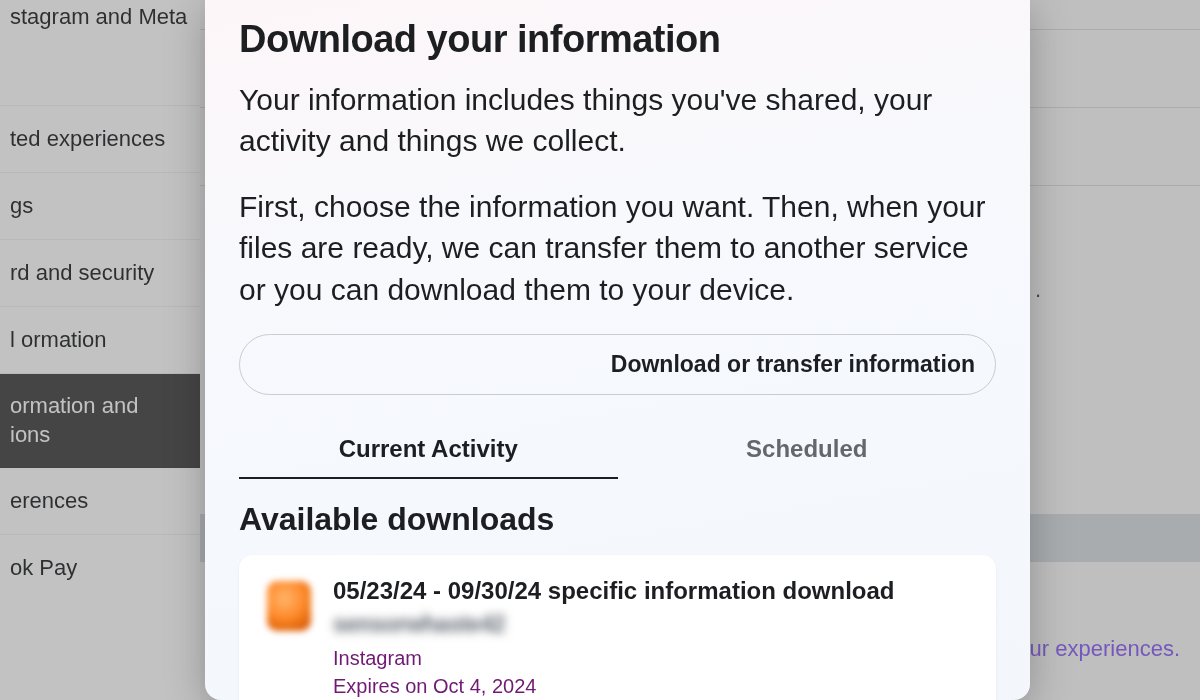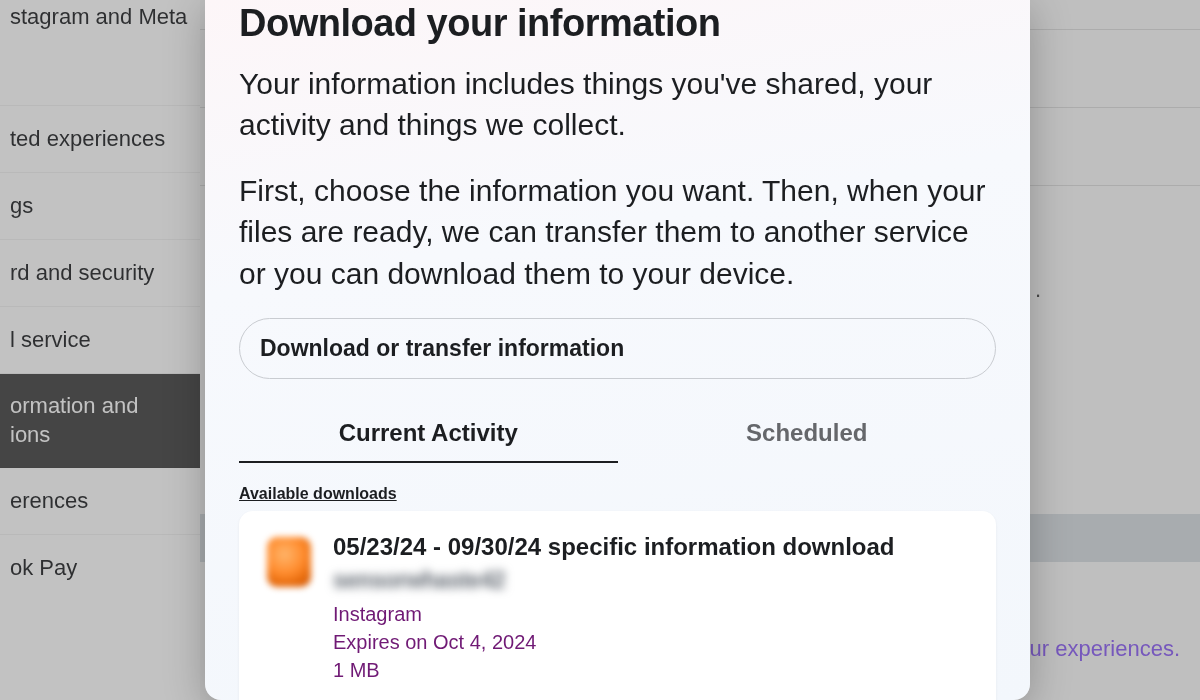--- a/index.html
+++ b/index.html
@@ -88,42 +88,42 @@
       box-shadow: 0 8px 40px rgba(0,0,0,0.25);
       padding: 0 34px;
       overflow: hidden;
     }
     
     .modal-title {
       font-size: 38px;
       font-weight: 800;
       color: #1c1e21;
       letter-spacing: -0.5px;
-      margin-top: 2px;
+      margin-top: 18px;
       margin-bottom: 18px;
     }
     
     .modal-desc {
       font-size: 30px;
       line-height: 1.38;
       color: #1c1e21;
       margin-bottom: 24px;
     }
     
     .pill-btn {
       width: 100%;
       border: 1px solid #c9ccd1;
       background: transparent;
       border-radius: 32px;
       padding: 16px 20px;
       font-size: 23px;
       font-weight: 600;
       color: #1c1e21;
       cursor: pointer;
-      text-align: left;
+      text-align: right;
       margin-bottom: 30px;
     }
     
     .tabs {
       display: flex;
       margin-bottom: 22px;
     }
     .tab {
       flex: 1;
       text-align: center;
@@ -134,25 +134,24 @@
     }
     .tab.active {
       color: #1c1e21;
       border-bottom: 2px solid #1c1e21;
     }
     .tab.inactive {
       color: #65676b;
     }
     
     .section-heading {
-      font-size: 16px;
+      font-size: 32px;
       font-weight: 800;
       color: #1c1e21;
-      margin-bottom: 8px;
-      text-decoration: underline;
+      margin-bottom: 17px;
     }
     
     .download-card {
       background: #fff;
       border-radius: 14px;
       padding: 22px 28px 24px 28px;
       box-shadow: 0 1px 3px rgba(0,0,0,0.06);
     }
     
     .card-top {
@@ -223,21 +222,21 @@
   </style>
 </head>
 <body>
 
 <div class="bg-sidebar">
   <div class="bg-item" style="padding-top:4px; border:none">stagram and Meta</div>
   <div class="bg-item" style="height:56px"></div>
   <div class="bg-item">ted experiences</div>
   <div class="bg-item">gs</div>
   <div class="bg-item">rd and security</div>
-  <div class="bg-item">l service</div>
+  <div class="bg-item">l ormation</div>
   <div class="bg-item active" style="white-space:pre-line; line-height:1.3">ormation and
 ions</div>
   <div class="bg-item">erences</div>
   <div class="bg-item" style="border:none">ok Pay</div>
 </div>
 
 <div class="bg-right">
   <div class="bg-right-line" style="height:30px"></div>
   <div class="bg-right-line"></div>
   <div class="bg-right-line"></div>

